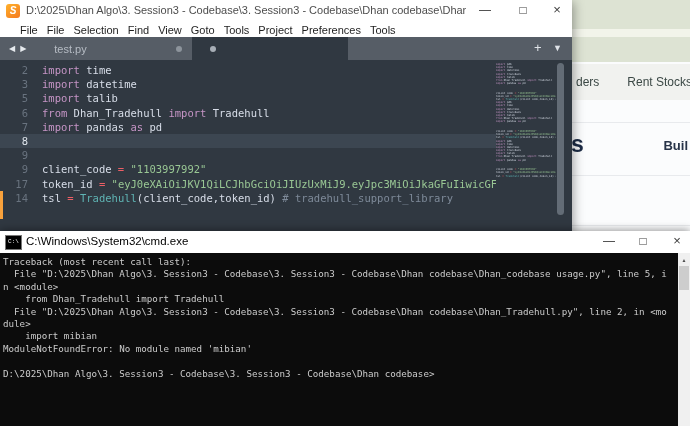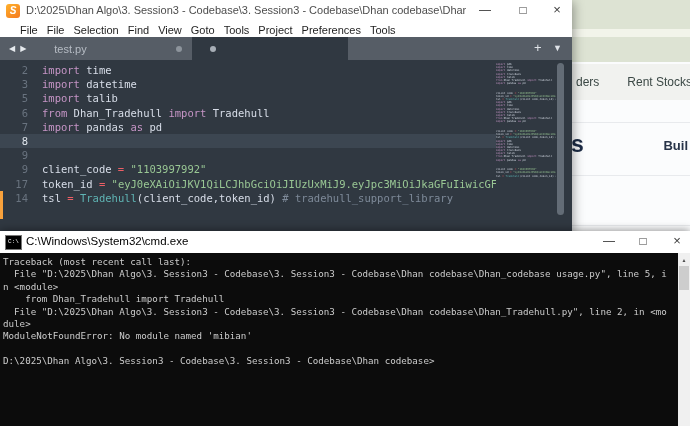--- a/index.html
+++ b/index.html
@@ -199,20 +199,21 @@
       <div class="winbtn cmd-close">×</div>
     </div>
     <div class="cmd-body">
       <div class="cmd-lines" id="cmd-lines">
           <div class="cmd-line">Traceback (most recent call last):</div>
           <div class="cmd-line">  File "D:\2025\Dhan Algo\3. Session3 - Codebase\3. Session3 - Codebase\Dhan codebase\Dhan_codebase usage.py", line 5, i</div>
           <div class="cmd-line">n &lt;module&gt;</div>
           <div class="cmd-line">    from Dhan_Tradehull import Tradehull</div>
           <div class="cmd-line">  File "D:\2025\Dhan Algo\3. Session3 - Codebase\3. Session3 - Codebase\Dhan codebase\Dhan_Tradehull.py", line 2, in &lt;mo</div>
           <div class="cmd-line">dule&gt;</div>
+          <div class="cmd-line">    import mibian</div>
           <div class="cmd-line">ModuleNotFoundError: No module named 'mibian'</div>
           <div class="cmd-line"></div>
           <div class="cmd-line">D:\2025\Dhan Algo\3. Session3 - Codebase\3. Session3 - Codebase\Dhan codebase&gt;</div>
         </div>
       <div class="cmd-scrollbar">
         <div class="cmd-scroll-up">▲</div>
         <div class="cmd-scroll-thumb"></div>
       </div>
     </div>
   </div>

